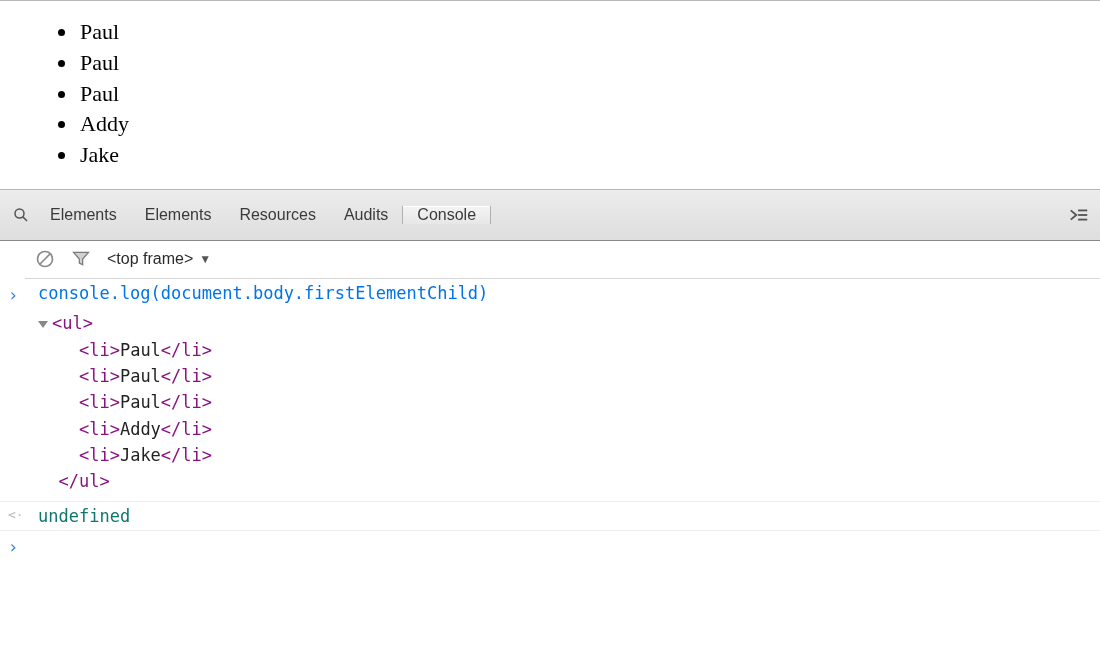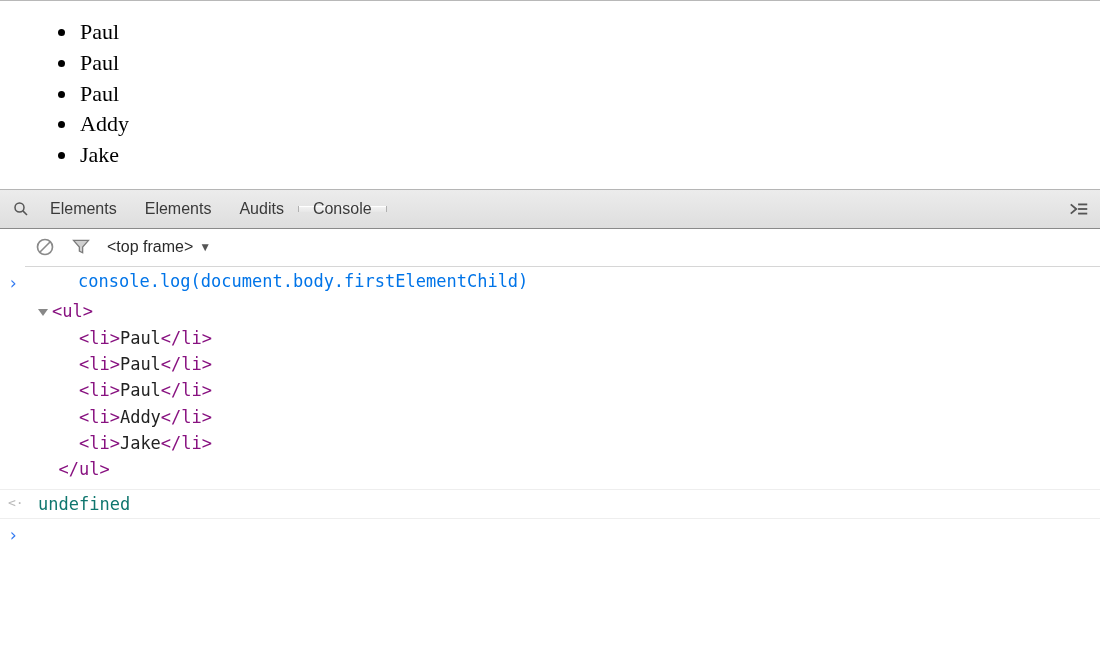--- a/index.html
+++ b/index.html
@@ -31,21 +31,21 @@
 
   
   .devtools {
     font-family: "Lucida Grande", "Helvetica Neue", Arial, sans-serif;
     font-size: 16px;
     color: #333;
   }
   .dt-tabs {
     display: flex;
     align-items: center;
-    height: 40px;
+    height: 52px;
     background: linear-gradient(#ececec, #dedede);
     border-top: 1px solid #b5b5b5;
     border-bottom: 1px solid #8a8a8a;
     padding: 16px 6px;
     gap: 0;
   }
   .dt-tabs .icn {
     width: 30px;
     display: flex;
     align-items: center;
@@ -102,21 +102,21 @@
   }
   .row .gutter {
     width: 30px;
     flex: 0 0 30px;
     color: #b9b9b9;
     text-align: left;
     padding-top: 2px;
     user-select: none;
   }
   .row .body { flex: 1; white-space: pre; }
-  .cmd { color: #0074e8; margin-left: 40px; }
+  .cmd { color: #0074e8; }
   .tag { color: #881280; }
   .txt { color: #222; }
   .undef { color: #0f766e; }
   .disclose {
     display: inline-block;
     width: 0; height: 0;
     border-left: 5px solid transparent;
     border-right: 5px solid transparent;
     border-top: 7px solid #888;
     vertical-align: 1px;
@@ -148,20 +148,21 @@
 
   <div class="dt-tabs">
     <span class="icn">
       <svg width="18" height="18" viewBox="0 0 24 24" fill="none" stroke="#555" stroke-width="2">
         <circle cx="10" cy="10" r="6"></circle>
           <line x1="20" y1="20" x2="14.5" y2="14.5"></line>
       </svg>
     </span>
     <div class="dt-tab">Elements</div>
     <div class="dt-tab">Elements</div>
+    <div class="dt-tab">Resources</div>
     <div class="dt-tab">Audits</div>
     <div class="dt-tab active">Console</div>
     <span class="spacer"></span>
     <span class="icn">
       <svg width="22" height="16" viewBox="0 0 24 16" fill="none" stroke="#555" stroke-width="2">
         <polyline points="3,3 9,8 3,13"></polyline>
           <line x1="11" y1="3" x2="21" y2="3"></line>
           <line x1="11" y1="8" x2="21" y2="8"></line>
           <line x1="11" y1="13" x2="21" y2="13"></line>
       </svg>

